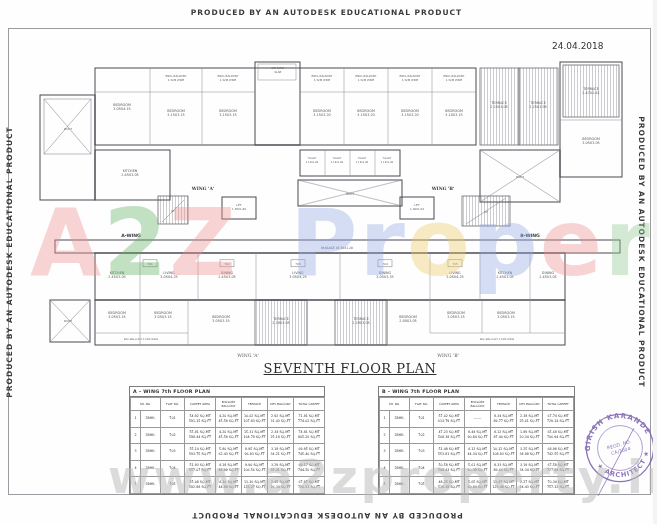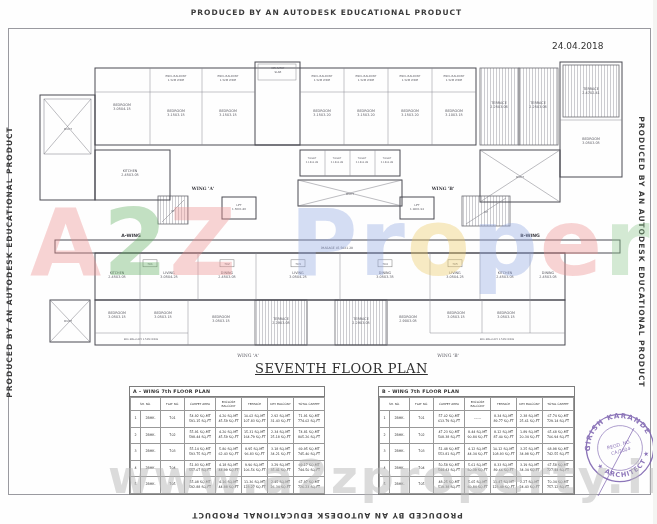--- a/index.html
+++ b/index.html
@@ -6,21 +6,21 @@
   .sheet{position:relative;width:653px;height:524px;background:#fefefe;overflow:hidden;
          font-family:"DejaVu Sans",sans-serif;color:#333;}
   .frame{position:absolute;left:8px;top:28px;width:641px;height:465px;border:1px solid #9a9aa0;z-index:2;}
   .edge{position:absolute;white-space:nowrap;font-size:7.5px;font-weight:600;letter-spacing:1px;color:#3b3b3b;z-index:3;}
   .edge.top{top:8px;left:50%;transform:translateX(-50%);}
   .edge.bottom{bottom:4px;left:50%;transform:translateX(-50%) rotate(180deg);}
   .edge.left{left:5px;top:50%;transform-origin:left top;transform:rotate(-90deg) translateX(-50%);}
   .edge.right{left:646px;top:48%;transform-origin:left top;transform:rotate(90deg) translateX(-50%);}
   .date{position:absolute;left:552px;top:41px;font-size:9px;color:#333;z-index:3;}
   .plan{position:absolute;left:0;top:0;z-index:1;}
-  .title{position:absolute;left:255px;top:361px;width:190px;z-index:2;
+  .title{position:absolute;left:255px;top:361px;width:190px;text-align:center;z-index:2;
          font-family:"DejaVu Serif",serif;font-size:13px;letter-spacing:.5px;color:#2e2e2e;
          text-decoration:underline;}
   .brand{position:absolute;left:30px;top:198px;font-size:92px;font-weight:bold;letter-spacing:2px;
          white-space:nowrap;opacity:.38;z-index:5;pointer-events:none;line-height:1;}
   .urlmark{position:absolute;left:108px;top:450px;font-size:46px;font-weight:bold;letter-spacing:3px;
          white-space:nowrap;color:#b9b9b9;opacity:.5;z-index:6;pointer-events:none;}
   .tbl{position:absolute;top:386px;background:#fff;border:1px solid #7c7c7c;z-index:2;}
   .tbl.a{left:129px;width:194px;}
   .tbl.b{left:378px;width:195px;}
   .tbl-title{font-size:4.8px;font-weight:bold;color:#2e2e2e;padding:2px 3px;border-bottom:1px solid #7c7c7c;letter-spacing:.3px;}

